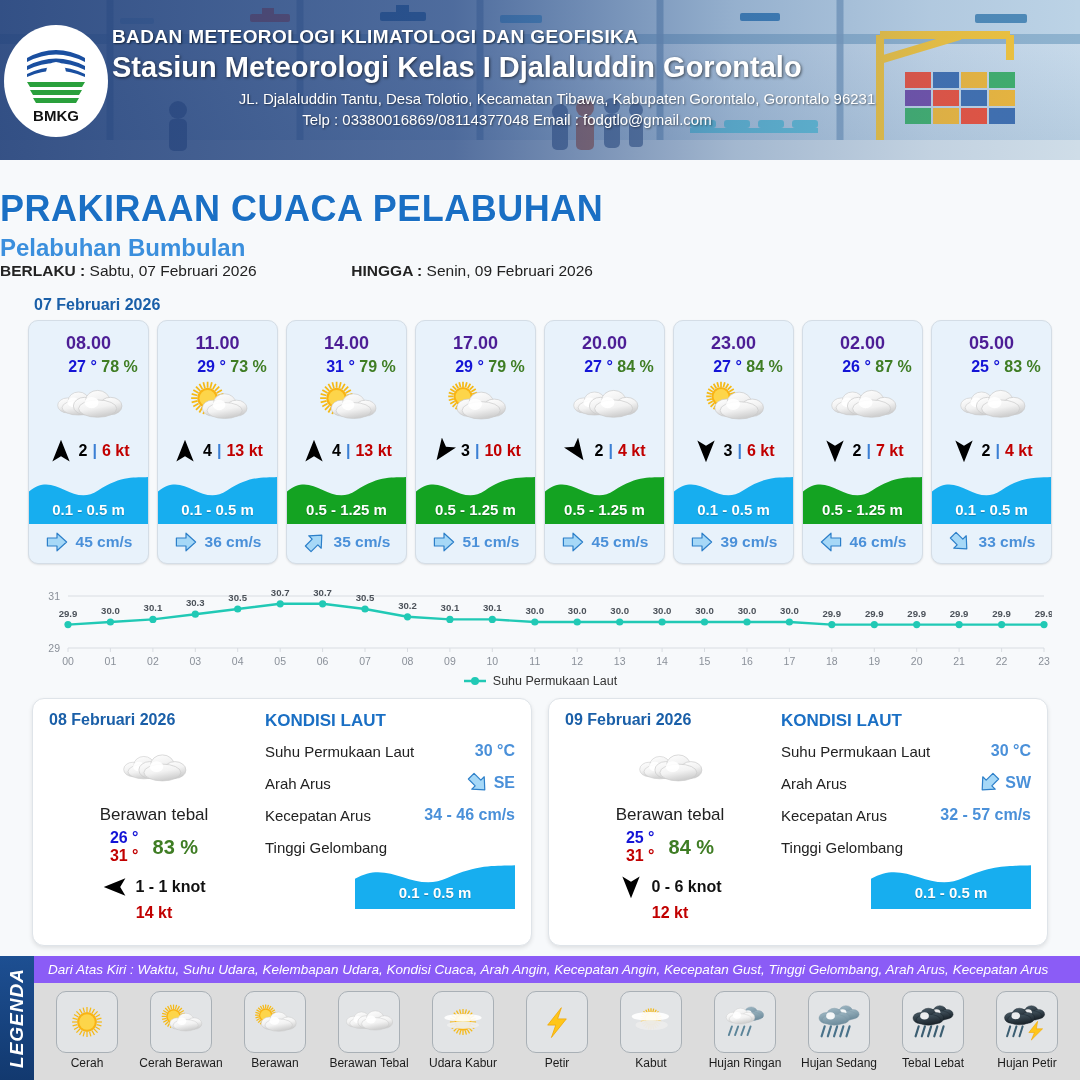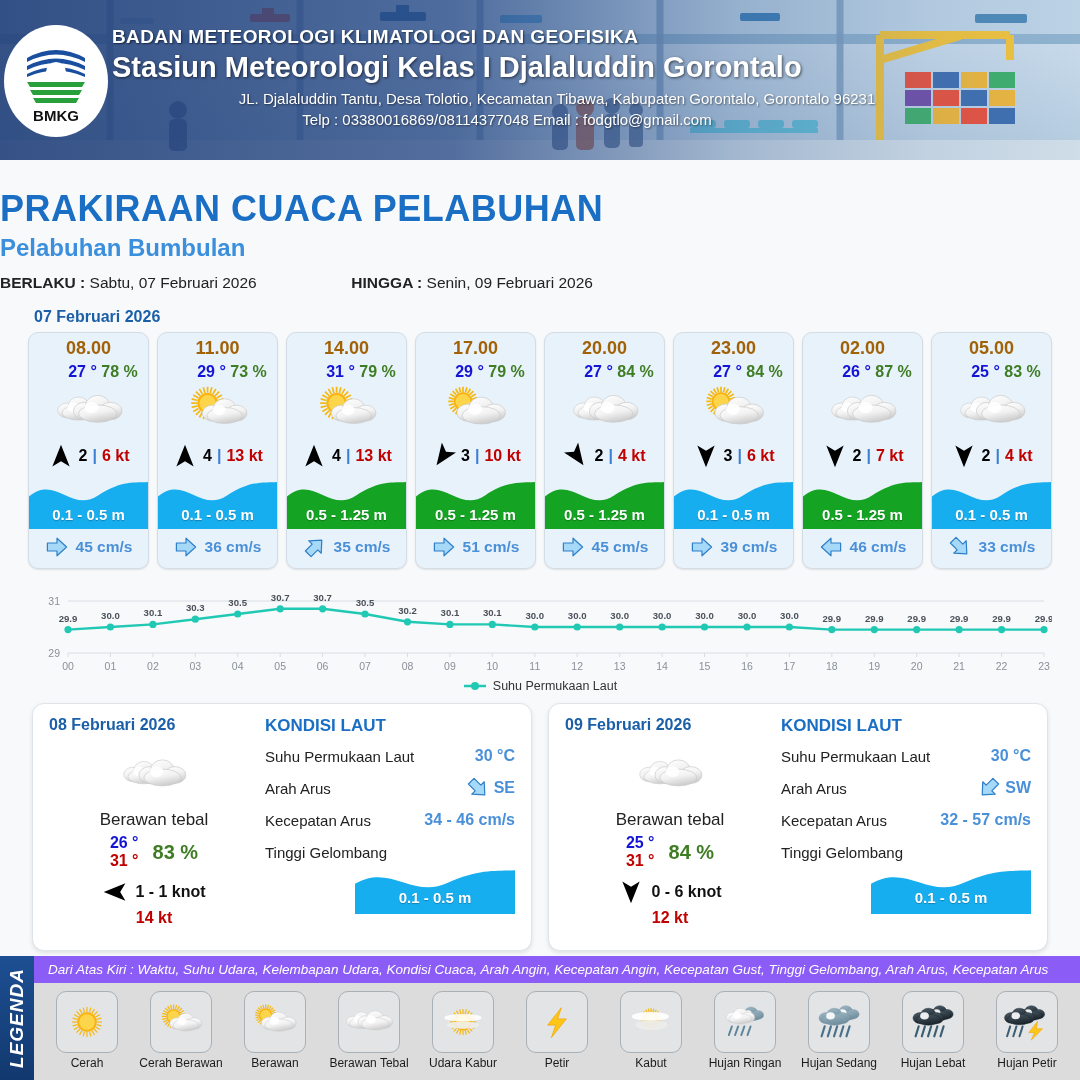--- a/index.html
+++ b/index.html
@@ -36,36 +36,36 @@
   .hdr-line3 { font-size: 15px; margin-top: 6px; text-align:center; width:890px; text-shadow: 1px 1px 2px rgba(0,0,0,.5); }
   .hdr-line4 { font-size: 15px; margin-top: 4px; text-align:center; width:790px; text-shadow: 1px 1px 2px rgba(0,0,0,.5); }
 
   
   .title-block { text-align:left; padding-top: 28px; }
   .title-main {
     font-size: 36px; font-weight: bold; color: #1a6fc4;
     letter-spacing: .5px; text-shadow: 1px 1px 0 rgba(255,255,255,.9);
   }
   .title-sub { font-size: 24px; font-weight: bold; color:#3b8fdd; margin-top: 4px; }
-  .validity { margin-top: 12px; font-size: 15.5px; color:#222; }
+  .validity { font-size: 15.5px; color:#222; }
   .validity .lbl { font-weight: bold; }
   .validity .gap { display:inline-block; width: 86px; }
 
   
   .day-label { margin: 16px 0 6px 34px; font-size: 16px; font-weight: bold; color:#1a5fa8; }
 
   
   .cards { display:flex; gap: 8px; padding: 0 28px; }
   .card {
     width: 128px; background:#e8f2fb;
     border: 1px solid #d4dde6; border-radius: 10px;
     overflow:hidden; box-shadow: 0 1px 2px rgba(0,0,0,.10);
     display:flex; flex-direction:column;
   }
-  .c-time { text-align:center; font-size: 18px; font-weight: bold; color:#a16207; padding-top: 5px; }
+  .c-time { text-align:center; font-size: 18px; font-weight: bold; color:#4c1d95; padding-top: 12px; }
   .c-th { display:flex; justify-content:space-around; align-items:baseline; padding: 4px 8px 0; }
   .c-temp { font-size: 16px; font-weight: bold; color:#1414d6;margin-left:29px; }
   .c-hum  { font-size: 16px; font-weight: bold; color:#3f7d24; }
   .c-icon { height: 56px; display:flex; align-items:center; justify-content:center; margin-top: 2px; }
   .c-wind { display:flex; align-items:center; justify-content:center; gap: 5px; height: 30px; margin-top: 2px; }
   .c-wind .deg { font-size: 16px; font-weight: bold; color:#000; }
   .c-wind .bar { color:#3b7fd4; font-weight:bold; font-size:16px; }
   .c-wind .kt  { font-size: 16px; font-weight: bold; color:#c10000; }
   .wave-wrap { position: relative; height: 56px; margin-top: 2px; }
   .wave-wrap svg { position:absolute; bottom:0; left:0; width:100%; height:100%; display:block; }
@@ -1628,21 +1628,21 @@
   </g>
               <g stroke="#3c5e72" stroke-width="3.4" stroke-linecap="round">
           <line x1="22" y1="38" x2="17" y2="54"></line>
                 <line x1="32" y1="38" x2="27" y2="54"></line>
           <line x1="42" y1="38" x2="37" y2="54"></line>
                 <line x1="52" y1="38" x2="47" y2="54"></line>
           <line x1="62" y1="38" x2="57" y2="54"></line>
               </g>
             </svg>
           </div>
-     <div class="li-label">Hujan Lebat</div>
+     <div class="li-label">Tebal Lebat</div>
         </div>
         <div class="li">
           <div class="li-box">
             <svg viewBox="0 0 90 62" width="56" height="46">
               <defs>
     <linearGradient id="cg" x1="0" y1="0" x2="0.4" y2="1">
       <stop offset="0" stop-color="#ffffff"></stop>
                   <stop offset="0.55" stop-color="#f2f2f2"></stop>
                   <stop offset="1" stop-color="#cfcfcf"></stop>
     </linearGradient>

